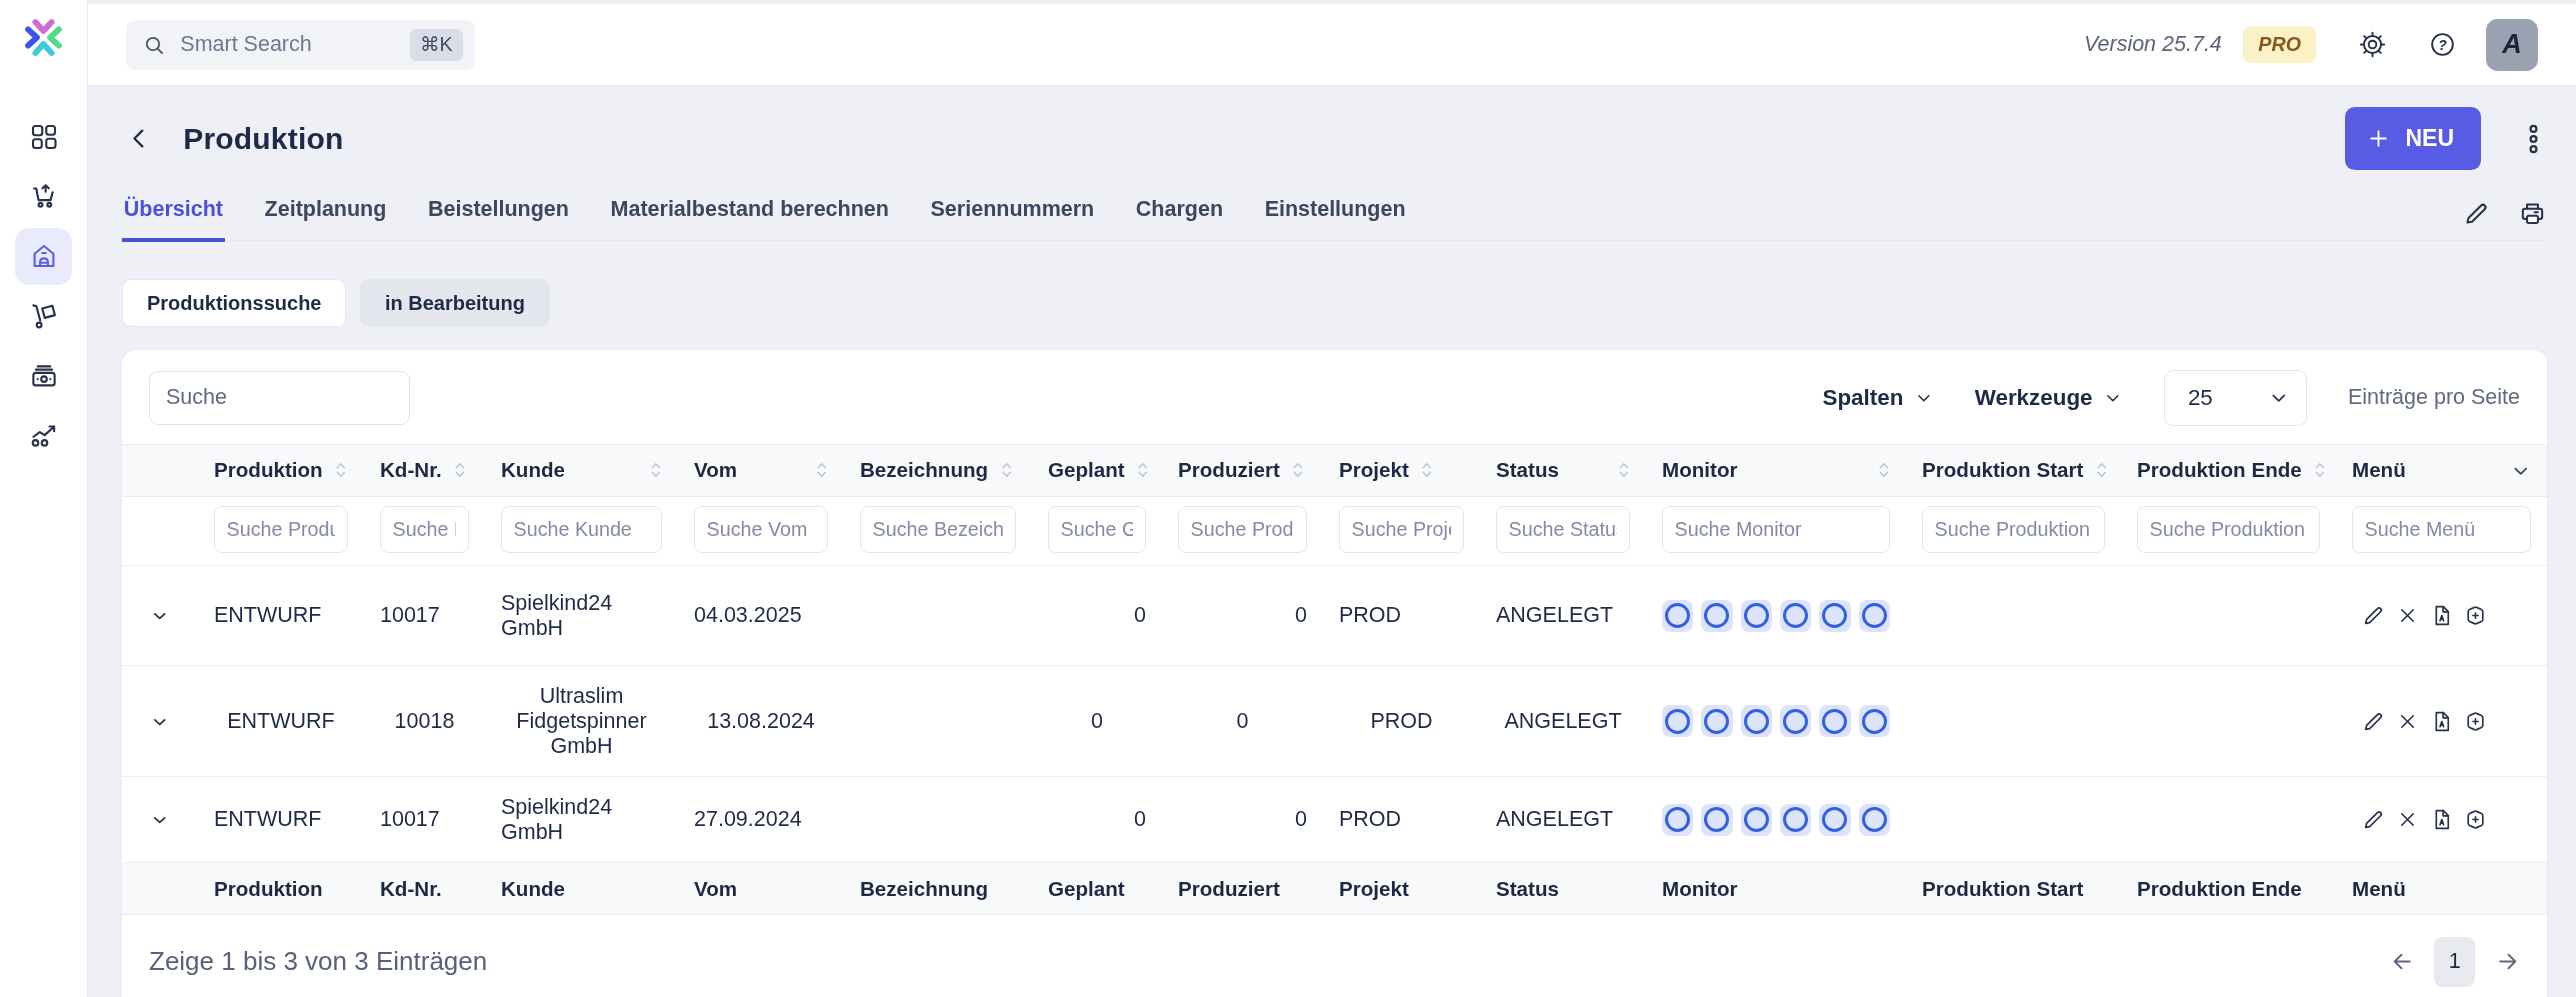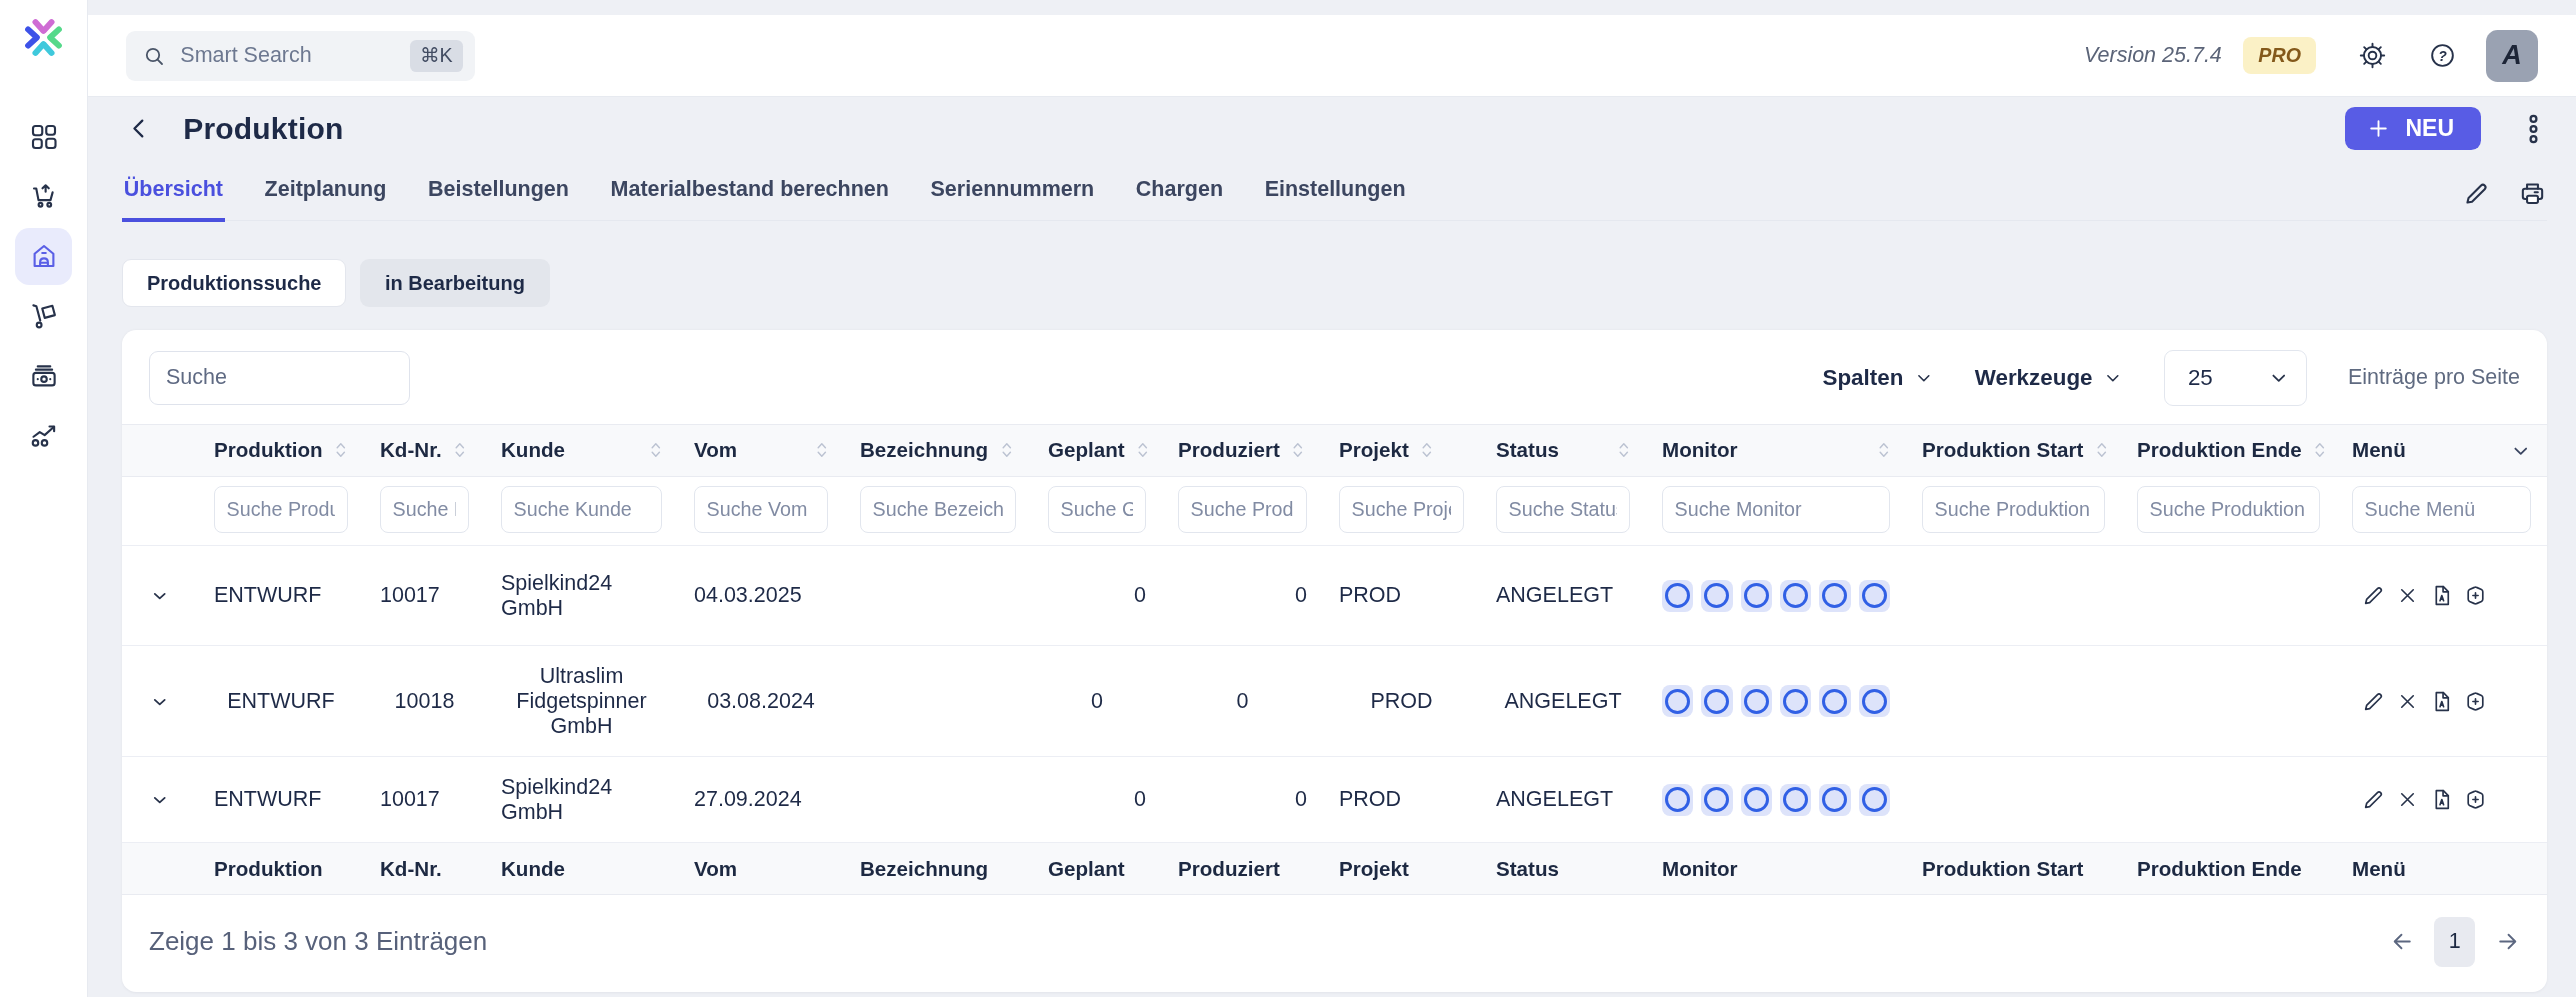--- a/index.html
+++ b/index.html
@@ -21,21 +21,21 @@
   .side-nav { margin-top: 47px; display: flex; flex-direction: column; gap: 2.7px; }
   .side-item {
     width: 57px; height: 57px; border-radius: 14.3px;
     display: flex; align-items: center; justify-content: center;
     color: #27324a; cursor: pointer;
   }
   .side-item.active { background: #e9ebfc; color: #5a5fe6; }
 
   
   .topbar {
-    position: fixed; left: 88px; right: 0; top: 15px; height: 82px;
+    position: fixed; left: 88px; right: 0; top: 4px; height: 82px;
     background: #fff; border-bottom: 1.8px solid #e7eaf0;
     display: flex; align-items: center; padding: 0 38px; z-index: 4;
   }
   .smart-search {
     width: 349px; height: 50px; background: #f1f3f6; border-radius: 9px;
     display: flex; align-items: center; padding: 0 12.5px 0 16px; cursor: pointer;
   }
   .smart-search .ss-text { color: #6d7890; font-size: 21.5px; margin-left: 14.3px; flex: 1; }
   .kbd-badge {
     background: #d9dde5; color: #434d63; font-size: 19.7px;
@@ -56,21 +56,21 @@
 
   
   .main { margin-left: 88px; padding: 82px 29px 0 34px; }
 
   .page-head { margin-top: 25px; display: flex; align-items: center; }
   .back-btn { color: #1e2a47; cursor: pointer; padding: 3.6px; }
   .page-title { font-size: 30px; font-weight: bold; margin-left: 27px; letter-spacing: 0.2px; }
   .head-right { margin-left: auto; display: flex; align-items: center; }
   .neu-btn {
     background: #585ce5; color: #fff; border: none; cursor: pointer;
-    height: 43px; padding: 0 27px 0 21.5px; border-radius: 9.8px;
+    height: 63px; padding: 0 27px 0 21.5px; border-radius: 9.8px;
     display: flex; align-items: center; gap: 14.3px;
     font-size: 23px; font-weight: 600; font-family: inherit;
   }
   .kebab { margin-left: 39px; color: #27324a; cursor: pointer; }
 
   .tabs-row {
     margin-top: 21.5px; display: flex; align-items: flex-end;
     border-bottom: 1.8px solid #e5e8ef;
     gap: 8px;
   }
@@ -561,21 +561,21 @@
           <td>
               <span class="expander">
                 <svg width="21.5" height="21.5" viewBox="0 0 24 24" fill="none" stroke="currentColor" stroke-width="2" stroke-linecap="round" stroke-linejoin="round">
                   <path d="M6.5 10l5.5 5 5.5-5"></path>
                 </svg>
               </span>
             </td>
           <td>ENTWURF</td>
           <td>10018</td>
           <td>Ultraslim Fidgetspinner GmbH</td>
-          <td>03.08.2024</td>
+          <td>13.08.2024</td>
           <td></td>
           <td class="num">0</td>
           <td class="num">0</td>
           <td>PROD</td>
           <td>ANGELEGT</td>
           <td>
               <div class="circles">
                 <span class="mcircle"></span>
                 <span class="mcircle"></span>
                 <span class="mcircle"></span>

